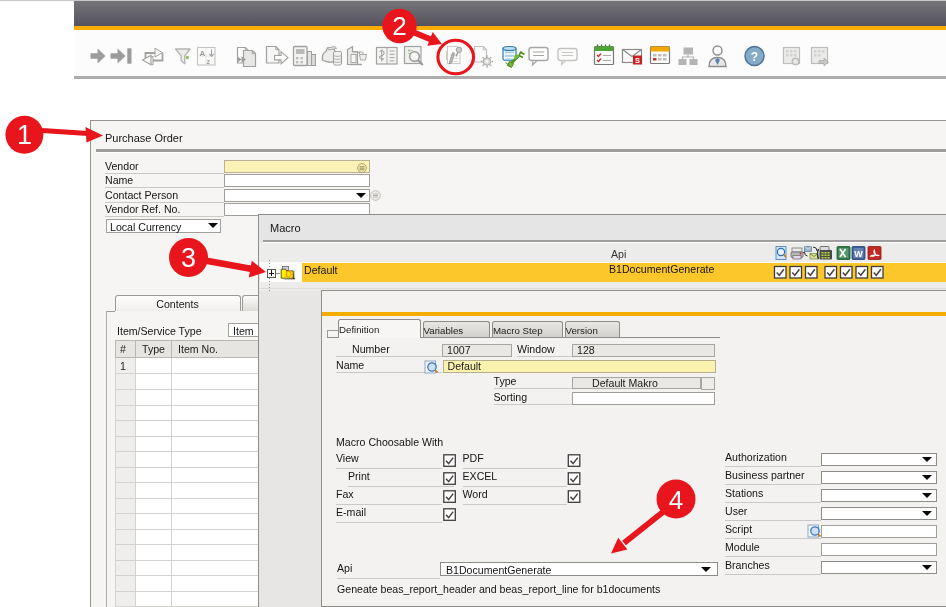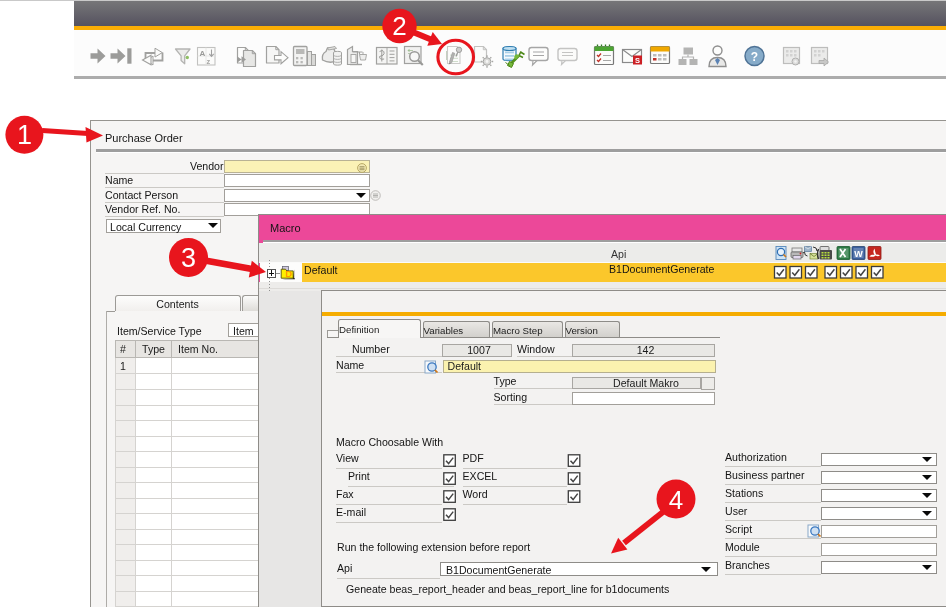--- a/index.html
+++ b/index.html
@@ -2,21 +2,21 @@
 <html><head>
 <meta charset="utf-8">
 <style>
   html,body{margin:0;padding:0;background:#fff;}
   #c{position:relative;width:946px;height:607px;overflow:hidden;background:#fff;
      font-family:"Liberation Sans",sans-serif;font-size:10.6px;color:#1a1a1a;}
   .ab{position:absolute;}
   .lbl{position:absolute;font-size:10.6px;color:#141414;white-space:nowrap;}
   .ul{border-bottom:1px solid #cbc9c5;}
   .inp{position:absolute;box-sizing:border-box;background:#fff;border:1px solid #a29f9a;}
-  .ginp{position:absolute;box-sizing:border-box;background:#e9e8e5;border:1px solid #a8a6a2;font-size:10.6px;padding:0 0 0 4px;line-height:11px;text-align:center;}
+  .ginp{position:absolute;box-sizing:border-box;background:#e9e8e5;border:1px solid #a8a6a2;font-size:10.6px;padding:0 0 0 4px;line-height:11px;}
   .dd{position:absolute;box-sizing:border-box;background:#fff;border:1px solid #8e8c88;}
   .ddarr{position:absolute;right:4px;top:50%;margin-top:-2.5px;width:0;height:0;
          border-left:5.2px solid transparent;border-right:5.2px solid transparent;border-top:5.8px solid #0a0a0a;}
   svg{display:block;}
   .tab{box-sizing:border-box;border:1px solid #8e8c88;border-bottom:none;border-radius:2.5px 2.5px 0 0;
        text-align:left;font-size:9.7px;color:#222;padding-top:3px;}
 </style>
 </head>
 <body>
 <div id="c">
@@ -169,21 +169,21 @@
           <rect x="818" y="54" width="2.5" height="2.5"></rect>
         </g>
 <path d="M819,60.5 h5 v-2.5 l4.5,4 -4.5,4 v-2.5 h-5 z" fill="#c8c8c7" stroke="#a8a8a7" stroke-width="0.8"></path>
 </svg>
   </div>
 
   <div class="ab" id="po" style="left:90px;top:120px;width:856px;height:487px;border:1px solid #96948f;border-right:none;border-bottom:none;background:#f6f5f4;box-sizing:border-box;">
     <div class="lbl" style="left:14px;top:11px;font-size:11px;">Purchase Order</div>
     <div class="ab" style="left:5px;top:28px;width:850px;height:2.5px;background:#9e9e9e;border-bottom:1px solid #fff;"></div>
 
-    <div class="lbl ul" style="left:14px;top:38.5px;width:118.5px;height:13px;text-align:right;">Vendor</div>
+    <div class="lbl ul" style="left:14px;top:38.5px;width:118.5px;height:13px;">Vendor</div>
     <div class="lbl ul" style="left:14px;top:53px;width:118.5px;height:13px;">Name</div>
     <div class="lbl ul" style="left:14px;top:67.5px;width:118.5px;height:13px;">Contact Person</div>
     <div class="lbl ul" style="left:14px;top:82px;width:118.5px;height:13px;">Vendor Ref. No.</div>
 
     <div class="inp" style="left:132.5px;top:39px;width:146.5px;height:13px;background:#fbf2b6;border-color:#b9b294;">
       <svg class="ab" style="right:2px;top:1.5px;" width="10" height="10" viewBox="0 0 10 10">
           <circle cx="5" cy="5" r="4.4" fill="#f3e9b4" stroke="#b1a15c" stroke-width="0.9"></circle>
           <path d="M2.5 3.7h5M2.5 5.2h5M2.5 6.7h5" stroke="#8f8452" stroke-width="0.8"></path>
         </svg>
     </div>
@@ -328,21 +328,21 @@
 <tr style="height:15.5px;">
               <td style="background:#f0eeec;border:1px solid #d5d3d0;border-top:none;padding:0 0 0 4px;"></td>
               <td style="background:#fff;border:1px solid #d5d3d0;border-top:none;"></td>
               <td style="background:#fff;border:1px solid #d5d3d0;border-top:none;"></td>
             </tr>
 </tbody>
         </table>
     </div>
   </div>
 
-  <div class="ab" id="macro" style="left:258px;top:214px;width:688px;height:393px;border:1px solid #8e8c88;border-right:none;border-bottom:none;background:#ec4899;box-sizing:border-box;">
+  <div class="ab" id="macro" style="left:258px;top:214px;width:688px;height:393px;border:1px solid #8e8c88;border-right:none;border-bottom:none;background:#e5e5e5;box-sizing:border-box;">
     <div class="lbl" style="left:11px;top:7px;font-size:11px;">Macro</div>
     <div class="ab" style="left:4px;top:25px;width:684px;height:2px;background:#9e9e9e;border-bottom:1px solid #fff;"></div>
 
     <div class="ab" style="left:0;top:28px;width:688px;height:19px;background:#ececea;border-bottom:1px solid #fbfbfa;"></div>
     <div class="lbl" style="left:352px;top:33px;color:#333;">Api</div>
 
     <svg class="ab" style="left:512px;top:29px;" width="176" height="17" viewBox="0 0 176 17">
 <rect x="5" y="2.5" width="10" height="13" fill="#cfe4f5" stroke="#5588bb" stroke-width="0.9"></rect>
 <circle cx="10" cy="8" r="3.6" fill="#e8f2fb" stroke="#2f6fb4" stroke-width="1.2"></circle>
 <path d="M12.5,10.5 l2.5,2.5" stroke="#d07818" stroke-width="1.6"></path>
@@ -426,21 +426,21 @@
       <div class="ab" style="left:5px;top:38.5px;width:11px;height:7.5px;border:1px solid #9c9a96;border-right:none;border-bottom:none;background:#f6f5f4;"></div>
       <div class="ab" style="left:5px;top:46px;width:393px;height:1px;background:#8e8c88;"></div>
       <div class="tab ab" style="left:16px;top:27.5px;width:83px;height:19px;background:#f7f6f5;z-index:2;padding-top:4.5px;padding-right:12px;">Definition</div>
       <div class="tab ab" style="left:100.5px;top:30px;width:67.5px;height:16px;background:linear-gradient(#e9e7e4,#d2d0cc);padding-right:8px;">Variables</div>
       <div class="tab ab" style="left:170px;top:30px;width:71px;height:16px;background:linear-gradient(#e9e7e4,#d2d0cc);">Macro Step</div>
       <div class="tab ab" style="left:242.5px;top:30px;width:55.5px;height:16px;background:linear-gradient(#e9e7e4,#d2d0cc);">Version</div>
 
       <div class="lbl ul" style="left:14px;top:52px;width:106px;height:13px;padding-left:16px;">Number</div>
       <div class="ginp" style="left:120px;top:53px;width:70px;height:12.5px;line-height:11px;">1007</div>
       <div class="lbl ul" style="left:195px;top:52px;width:55px;height:13px;">Window</div>
-      <div class="ginp" style="left:250px;top:53px;width:143px;height:12.5px;line-height:11px;">142</div>
+      <div class="ginp" style="left:250px;top:53px;width:143px;height:12.5px;line-height:11px;">128</div>
 
       <div class="lbl ul" style="left:14px;top:68px;width:106px;height:13px;">Name</div>
       <svg class="ab" style="left:102px;top:69px;" width="15" height="14" viewBox="0 0 15 14">
           <rect x="1" y="1" width="10.5" height="12" fill="#f8fafc" stroke="#8aa8c8" stroke-width="1"></rect>
 <circle cx="8" cy="7" r="4.2" fill="#cfe0f2" stroke="#3a78c0" stroke-width="1.3"></circle>
 <path d="M11,10 l2.5,2.5" stroke="#d07818" stroke-width="1.7"></path>
         </svg>
       <div class="ab" style="left:120.5px;top:69px;width:273px;height:13px;box-sizing:border-box;background:#fbf2af;border:1px solid #b5af8f;font-size:10.6px;line-height:11px;padding-left:4px;">Default</div>
 
       <div class="lbl ul" style="left:171.5px;top:84px;width:78.5px;height:13px;">Type</div>
@@ -498,27 +498,26 @@
           <rect x="1" y="1" width="10.5" height="12" fill="#f8fafc" stroke="#8aa8c8" stroke-width="1"></rect>
 <circle cx="8" cy="7" r="4.2" fill="#cfe0f2" stroke="#3a78c0" stroke-width="1.3"></circle>
 <path d="M11,10 l2.5,2.5" stroke="#d07818" stroke-width="1.7"></path>
         </svg>
       <div class="inp" style="left:499px;top:234px;width:116px;height:13px;"></div>
       <div class="inp" style="left:499px;top:252px;width:116px;height:13px;"></div>
       <div class="dd" style="left:499px;top:270px;width:116px;height:13px;">
           <div class="ddarr"></div>
         </div>
 
-      <div class="lbl" style="left:15px;top:249.5px;">Run the following extension before report</div>
       <div class="lbl ul" style="left:15px;top:271px;width:103px;height:15.5px;">Api</div>
       <div class="dd" style="left:118px;top:271px;width:278px;height:14px;">
         <div class="lbl" style="left:5px;top:1px;">B1DocumentGenerate</div>
         <div class="ddarr" style="right:6px;"></div>
       </div>
-      <div class="lbl" style="left:24px;top:292px;">Geneate beas_report_header and beas_report_line for b1documents</div>
+      <div class="lbl" style="left:15px;top:292px;">Geneate beas_report_header and beas_report_line for b1documents</div>
     </div>
   </div>
 
   <div class="ab" style="left:0;top:0;pointer-events:none;">
   <svg width="946" height="607" viewBox="0 0 946 607">
 <ellipse cx="455.7" cy="57" rx="17.8" ry="16.8" fill="none" stroke="#e8151d" stroke-width="3.1"></ellipse>
 <circle cx="24.4" cy="134.7" r="19" fill="#e8151d"></circle>
 <text x="24.4" y="144" font-size="27" fill="#fff" text-anchor="middle" font-family="Liberation Sans">1</text>
 <line x1="42" y1="130.5" x2="88" y2="133.5" stroke="#e8151d" stroke-width="5"></line>
 <polygon points="103,135.5 85.5,127 86.5,142.5" fill="#e8151d"></polygon>

